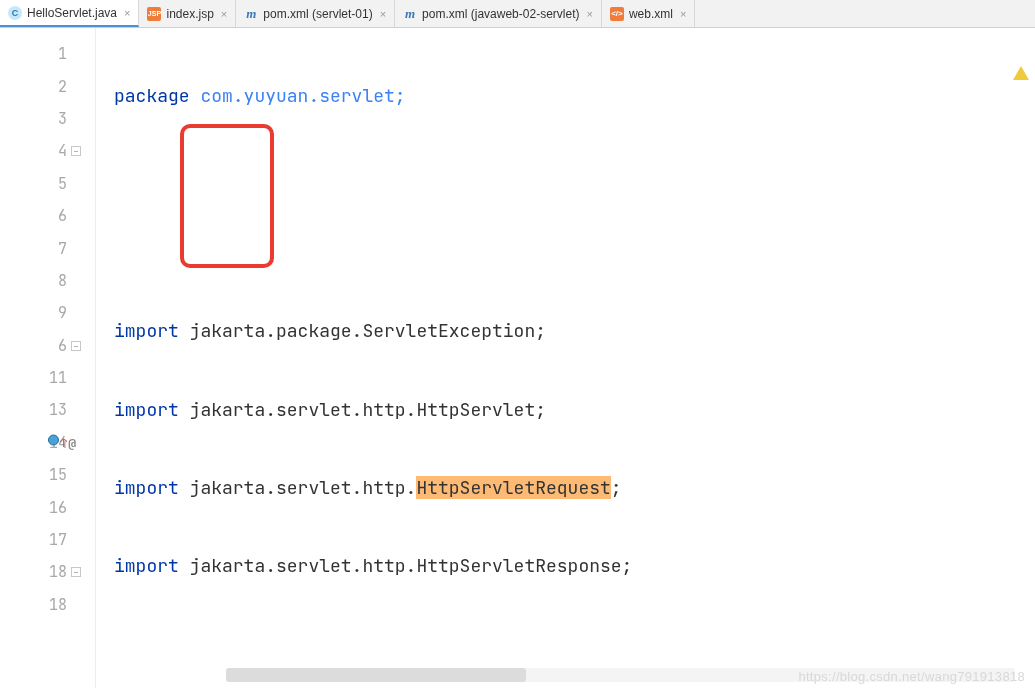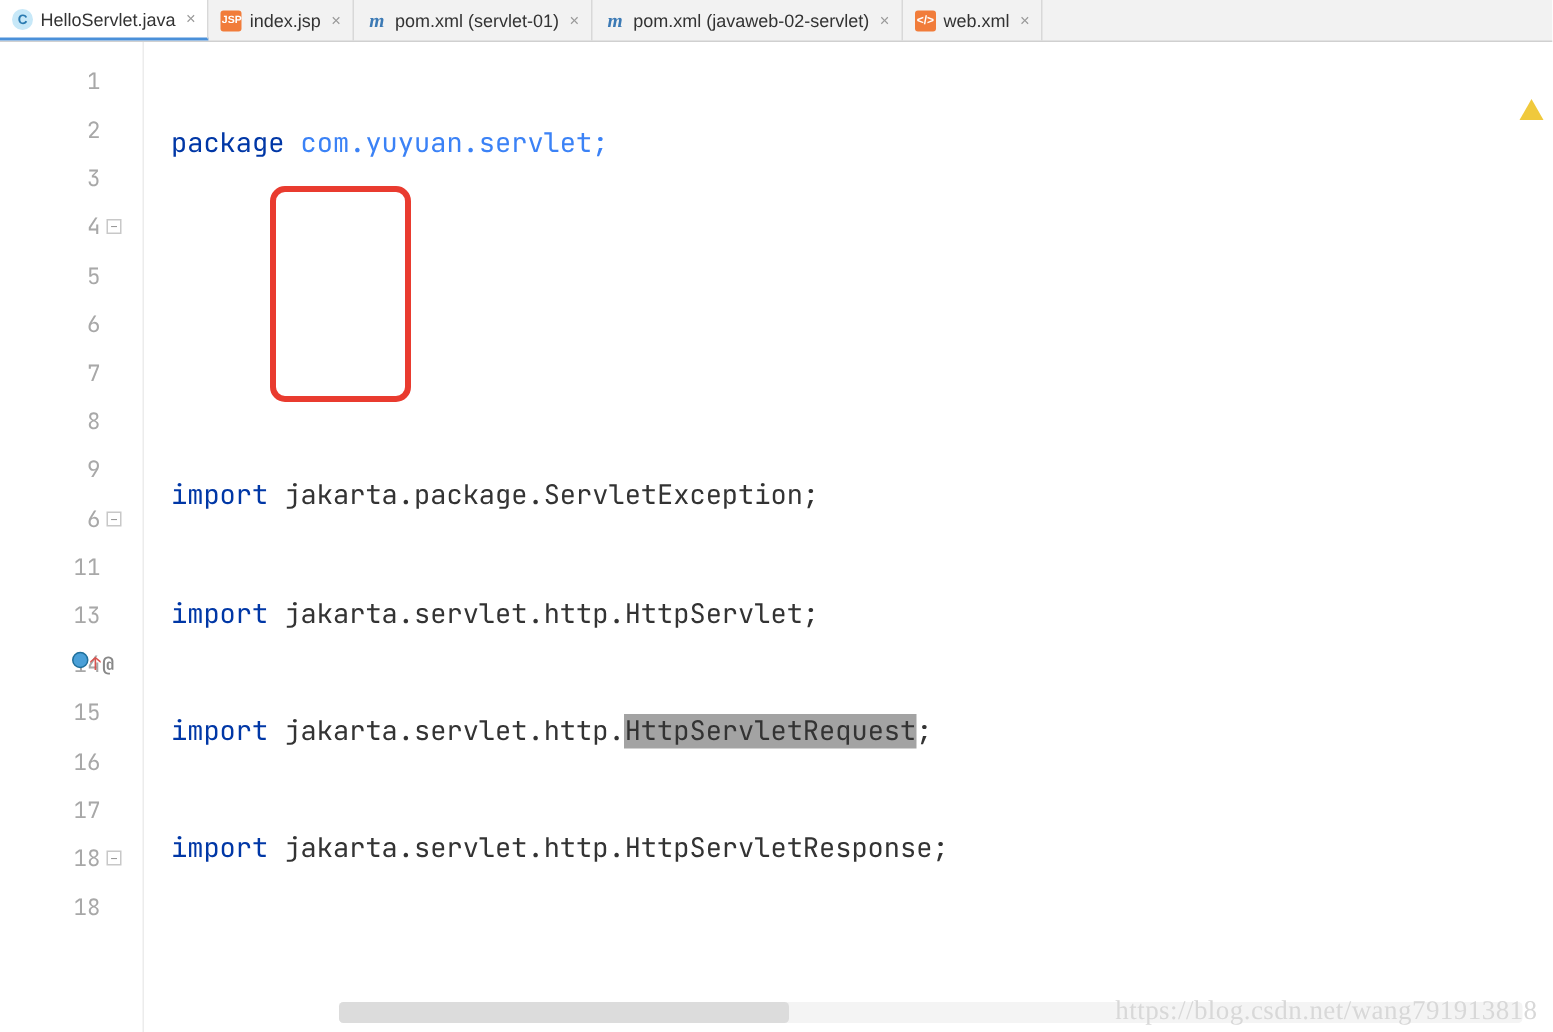--- a/index.html
+++ b/index.html
@@ -90,21 +90,21 @@
     color: #333;
     position: relative;
     white-space: pre;
   }
   .code-line {
     height: 32.4px;
     display: flex;
     align-items: flex-start;
   }
   .kw { color: #0037a6; }
-  .usage { background:#a3a3a3; }
+  .usage { background:#fdba74; }
   .pkg { color:#3b82f6; }
 
   .red-box {
     position: absolute;
     border: 4px solid #e93b2f;
     border-radius: 10px;
     pointer-events: none;
   }
   .warn-triangle {
     position:absolute;
@@ -126,22 +126,22 @@
     left:0; top:0;
     height:100%;
     width:38%;
     background:#dcdcdc;
     border-radius:3px;
   }
   .watermark {
     position:absolute;
     bottom:4px; right:10px;
     color:#d8d8d8;
-    font-size:18px;
-    font-family: Liberation Serif, serif;
+    font-size:13px;
+    font-family: Liberation Sans, sans-serif;
     letter-spacing:0.3px;
   }
   .fold {
     position:absolute;
     right:14px;
     width:10px;height:10px;
     border:1px solid #c8c8c8;
     font-size:9px;
     line-height:8px;
     text-align:center;

